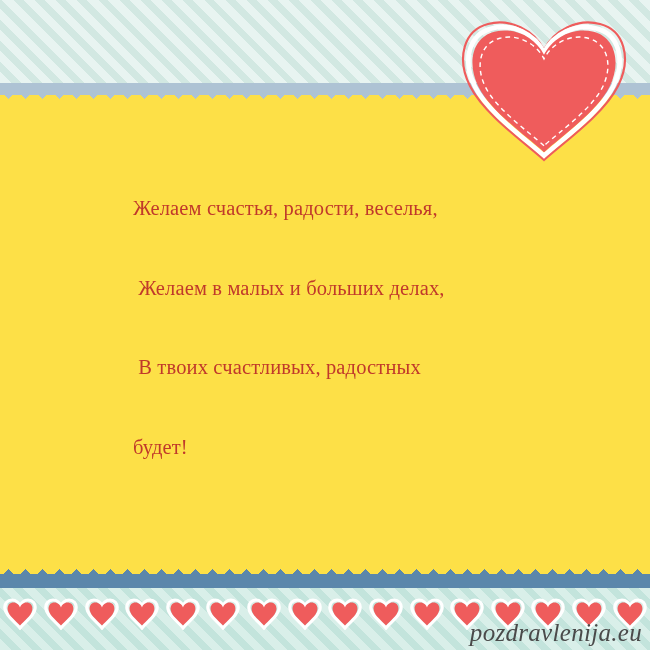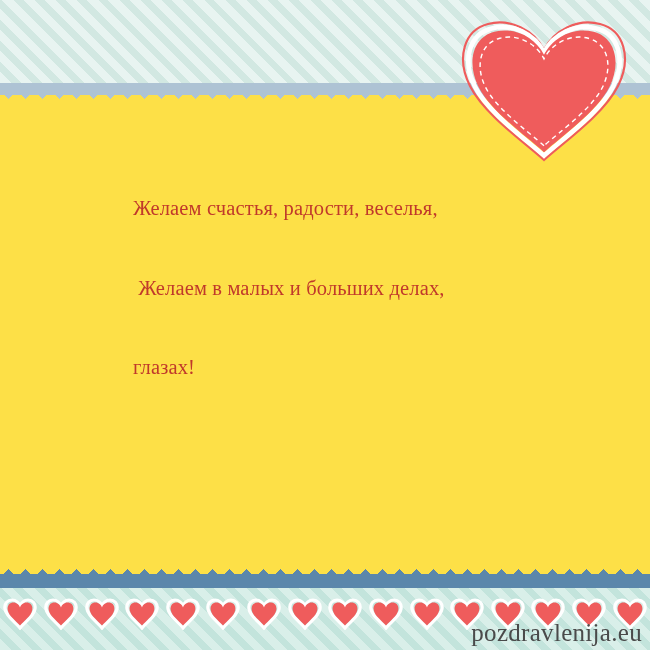--- a/index.html
+++ b/index.html
@@ -150,20 +150,21 @@
     white-space: pre;
   }
 
   
   #watermark {
     position: absolute;
     right: 8px;
     top: 619px;
     color: #4a4a4a;
     font-family: "Liberation Serif", serif;
+    font-style: italic;
     font-size: 25px;
     letter-spacing: 0.3px;
   }
 </style>
 </head>
 <body>
 
 <div id="card">
 
   <div id="top-stripes"></div>
@@ -188,21 +189,22 @@
 
       <use href="#hpath" fill="#ef5c5c" transform="translate(86,78) scale(0.885) translate(-86,-78)"></use>
 
       <use href="#hpath" fill="none" stroke="#ffffff" stroke-width="1.8" stroke-dasharray="6 5" transform="translate(86,78) scale(0.79) translate(-86,-78)"></use>
     </svg>
   </div>
 
   <div id="greeting">
     <span class="greet-line">Желаем счастья, радости, веселья,</span>
     <span class="greet-line"> Желаем в малых и больших делах,</span>
-    <span class="greet-line">глазах!</span>
+    <span class="greet-line"> В твоих счастливых, радостных</span>
+    <span class="greet-line">будет!</span>
   </div>
 
   <div id="bottom-zigzag"></div>
   <div id="bottom-band"></div>
   <div id="bottom-stripes"></div>
   <div id="heart-row">
       <div class="mini-heart" style="left: 3.3125px;"><svg width="34" height="32" viewBox="0 0 34 32">
           <path d="M17,30 C12,24 3,18 2,11 C1,5 5,2 9,2 C13,2 16,5 17,8 C18,5 21,2 25,2 C29,2 33,5 32,11 C31,18 22,24 17,30 Z" fill="none" stroke="#ffffff" stroke-width="3.2"></path>
           <path d="M17,30 C12,24 3,18 2,11 C1,5 5,2 9,2 C13,2 16,5 17,8 C18,5 21,2 25,2 C29,2 33,5 32,11 C31,18 22,24 17,30 Z" fill="#ef5c5c" transform="translate(17,16) scale(0.82) translate(-17,-16)"></path>
         </svg></div>

